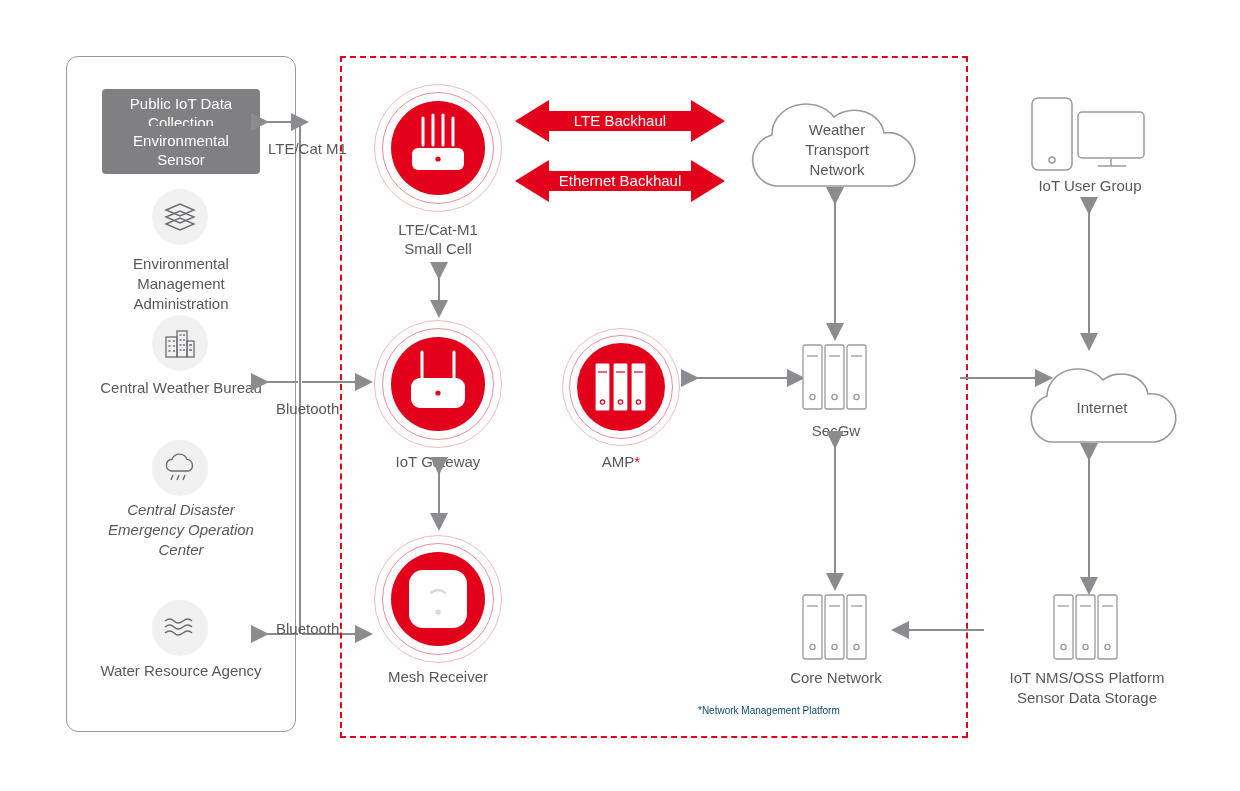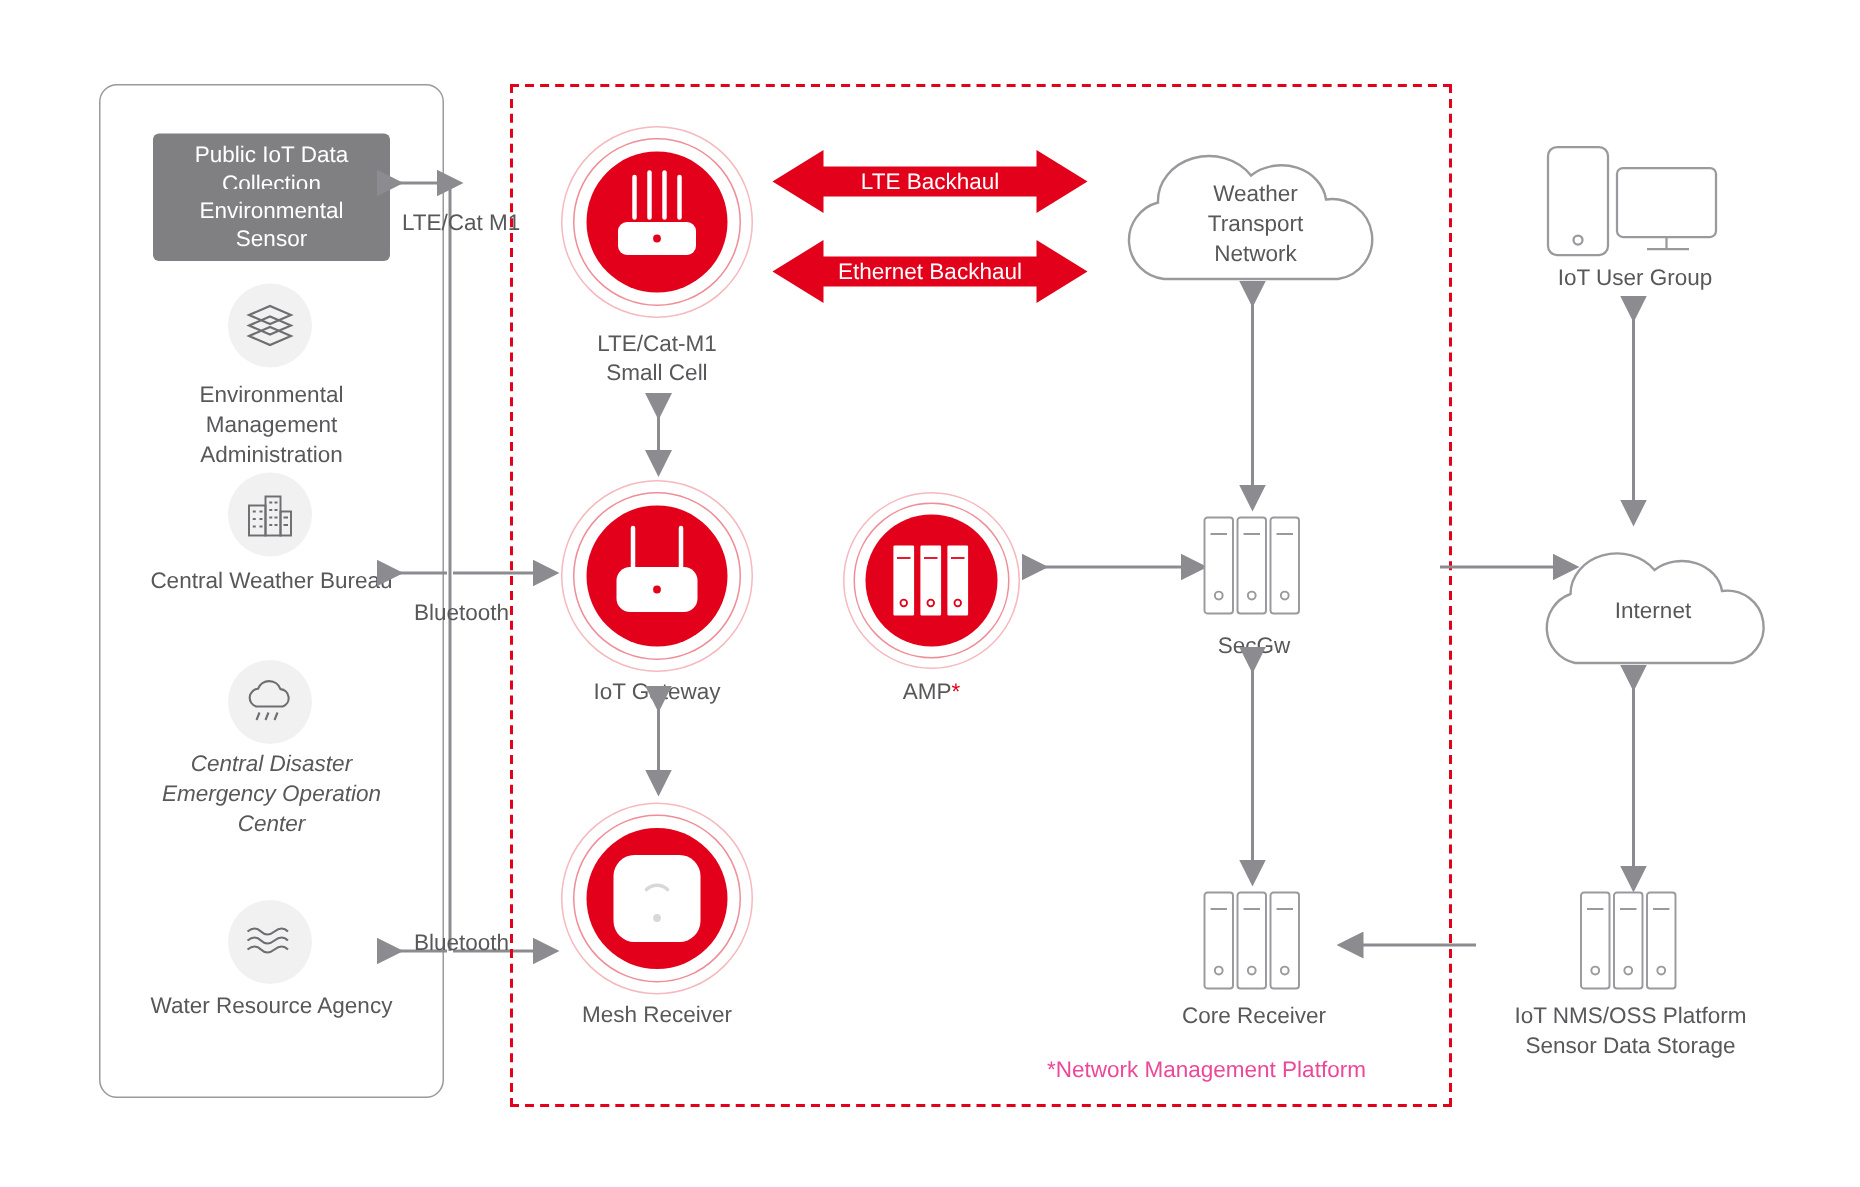--- a/index.html
+++ b/index.html
@@ -97,22 +97,22 @@
   }
   .cloud-text {
     position: absolute;
     text-align: center;
     font-size: 15px;
     line-height: 19px;
     color: #58585b;
   }
   .footnote {
     position: absolute;
-    color: #ec4899;
-    font-size: 15px;
+    color: #0c4a6e;
+    font-size: 10px;
   }
   .star { color: #e2001a; }
   svg { display: block; overflow: visible; }
 </style>
 </head>
 <body>
 
 <div id="canvas">
 
   <div class="abs left-panel"></div>
@@ -333,21 +333,21 @@
     </g>
     <g stroke="#9a9a9e" stroke-width="1.3" fill="none">
       <line x1="5" y1="12" x2="16" y2="12"></line>
       <line x1="27" y1="12" x2="38" y2="12"></line>
       <line x1="49" y1="12" x2="60" y2="12"></line>
       <circle cx="10.5" cy="53" r="2.6"></circle>
       <circle cx="32.5" cy="53" r="2.6"></circle>
       <circle cx="54.5" cy="53" r="2.6"></circle>
     </g>
   </svg>
-  <div class="gray-label" style="left:736px; top:668px; width:200px;">Core Receiver</div>
+  <div class="gray-label" style="left:736px; top:668px; width:200px;">Core Network</div>
 
   <svg class="abs" style="left:958px; top:366px;" width="100" height="30">
     <line x1="2" y1="12" x2="92" y2="12" stroke="#8c8c90" stroke-width="2" marker-end="url(#ah2)"></line>
   </svg>
 
   <svg class="abs" style="left:880px; top:618px;" width="110" height="24">
     <line x1="104" y1="12" x2="14" y2="12" stroke="#8c8c90" stroke-width="2" marker-end="url(#ah2)"></line>
   </svg>
 
   <svg class="abs" style="left:1030px; top:96px;" width="120" height="82">

